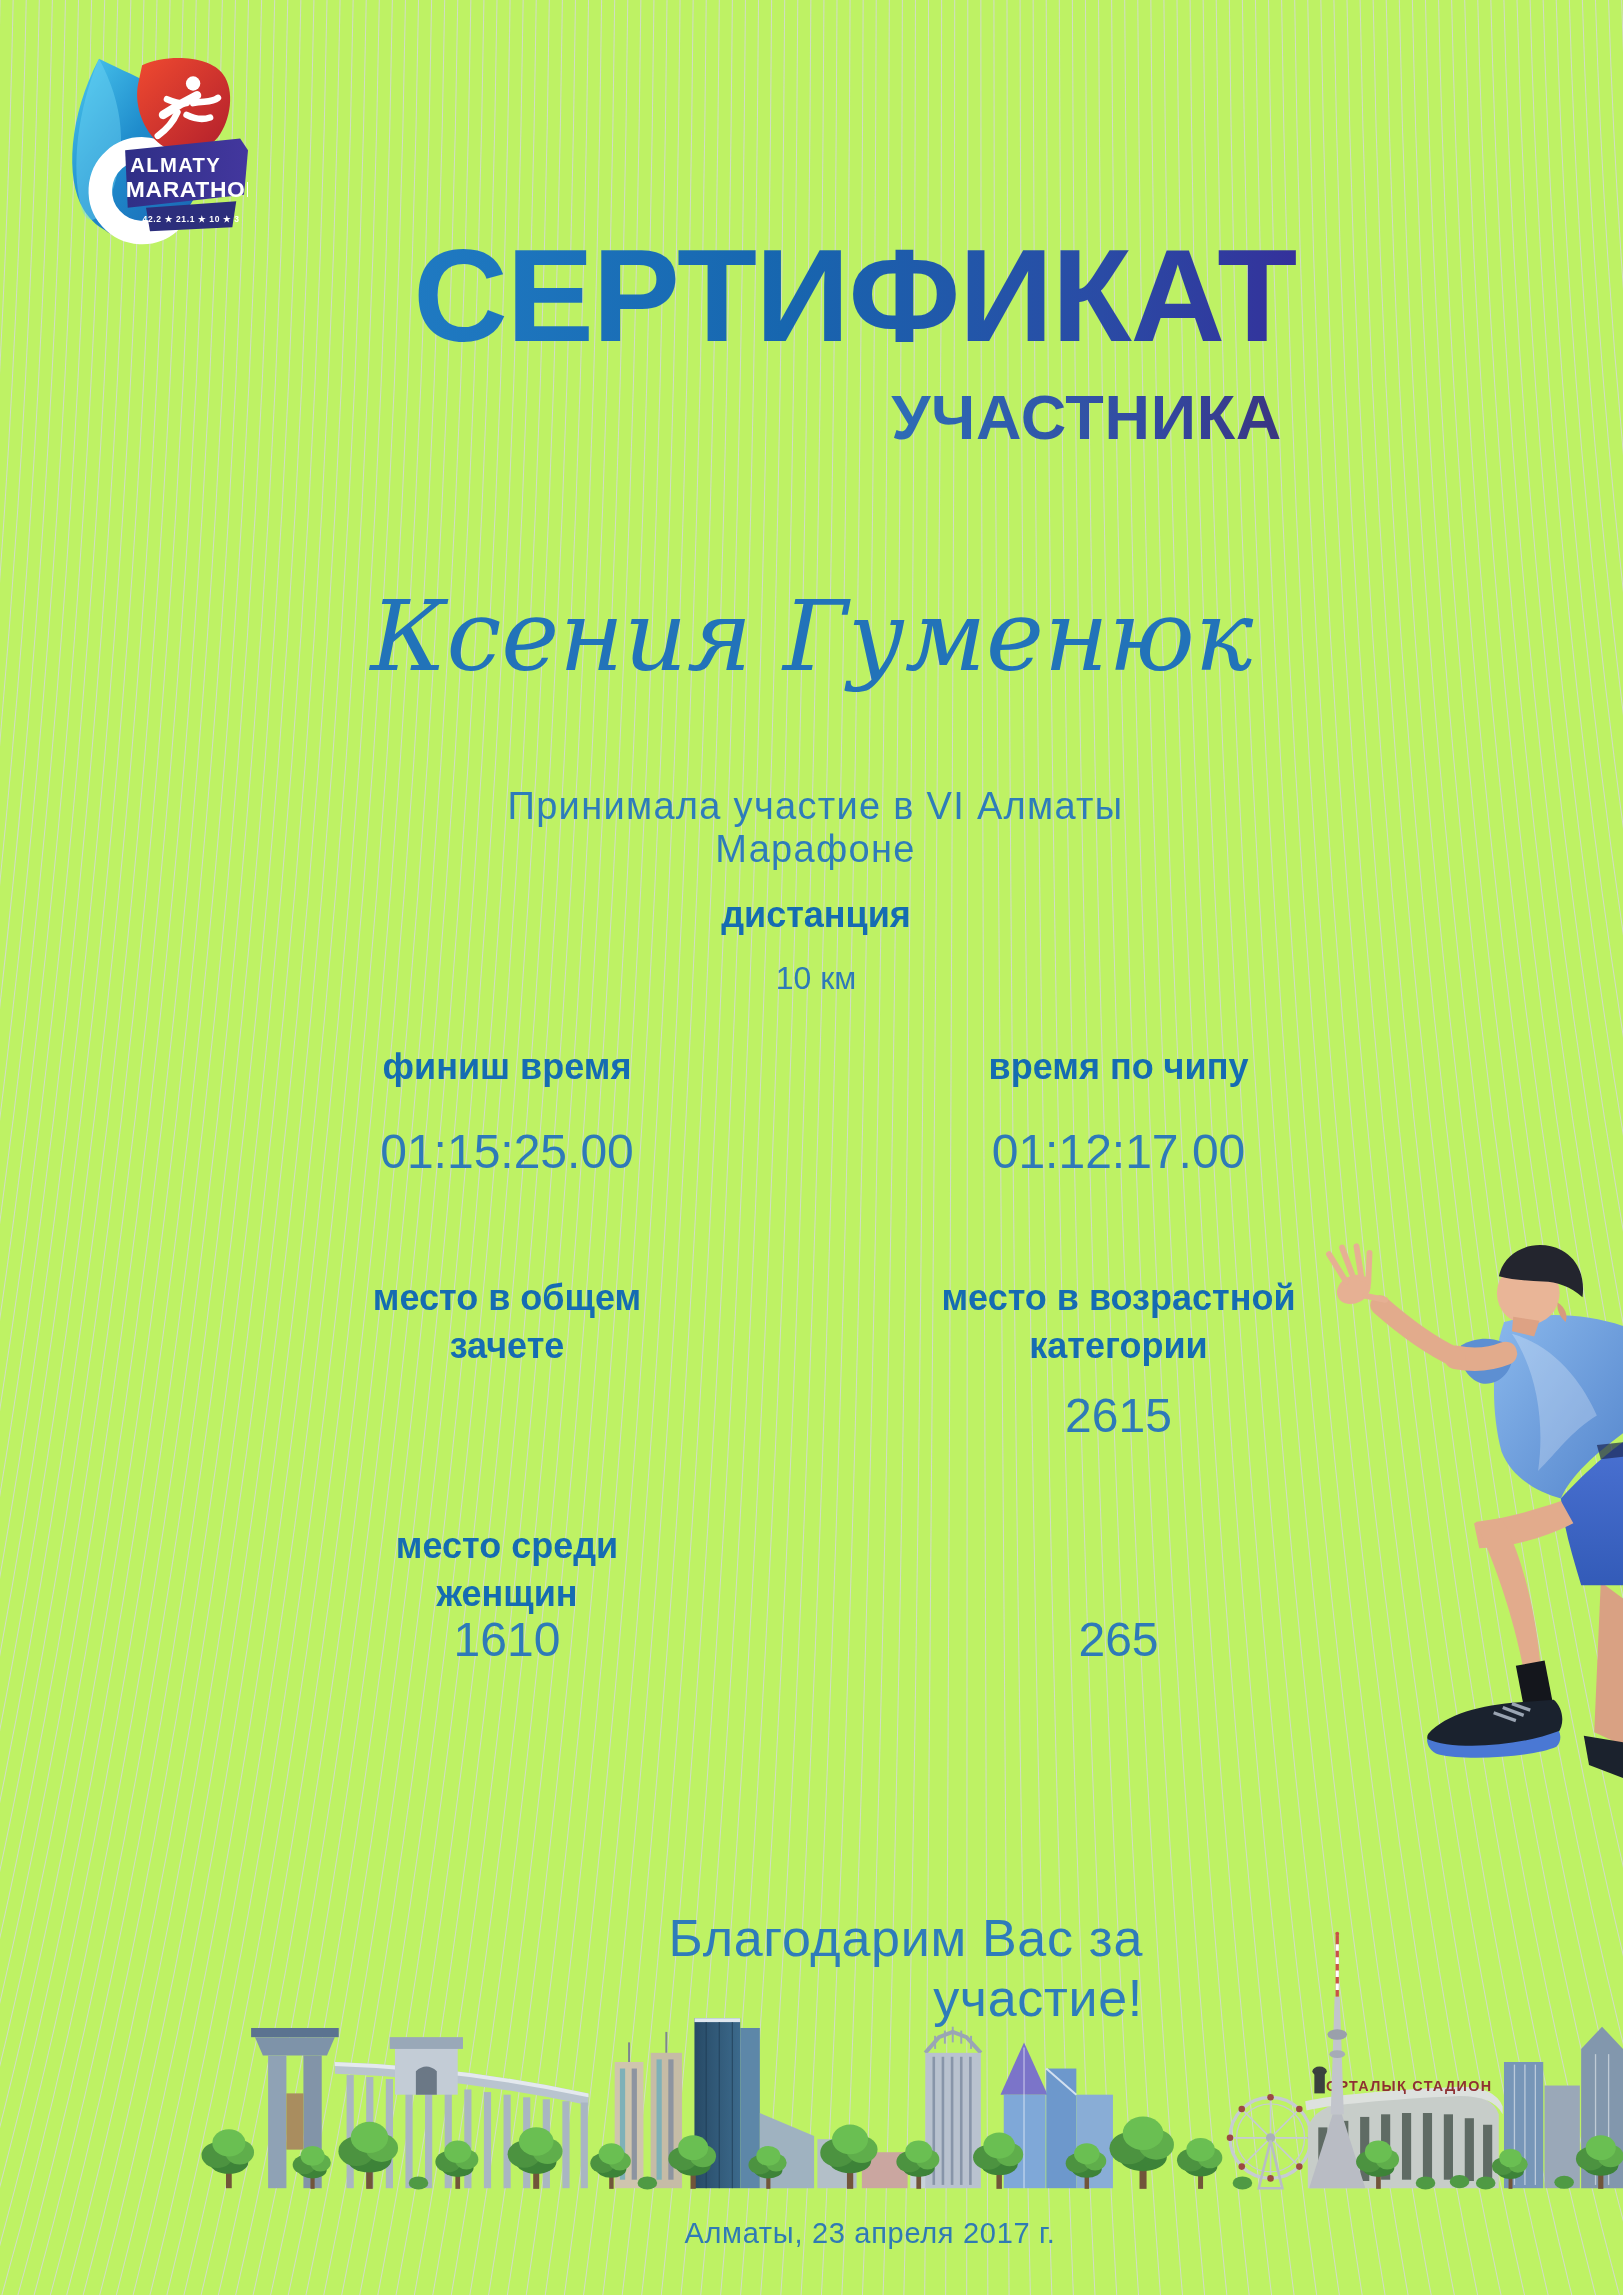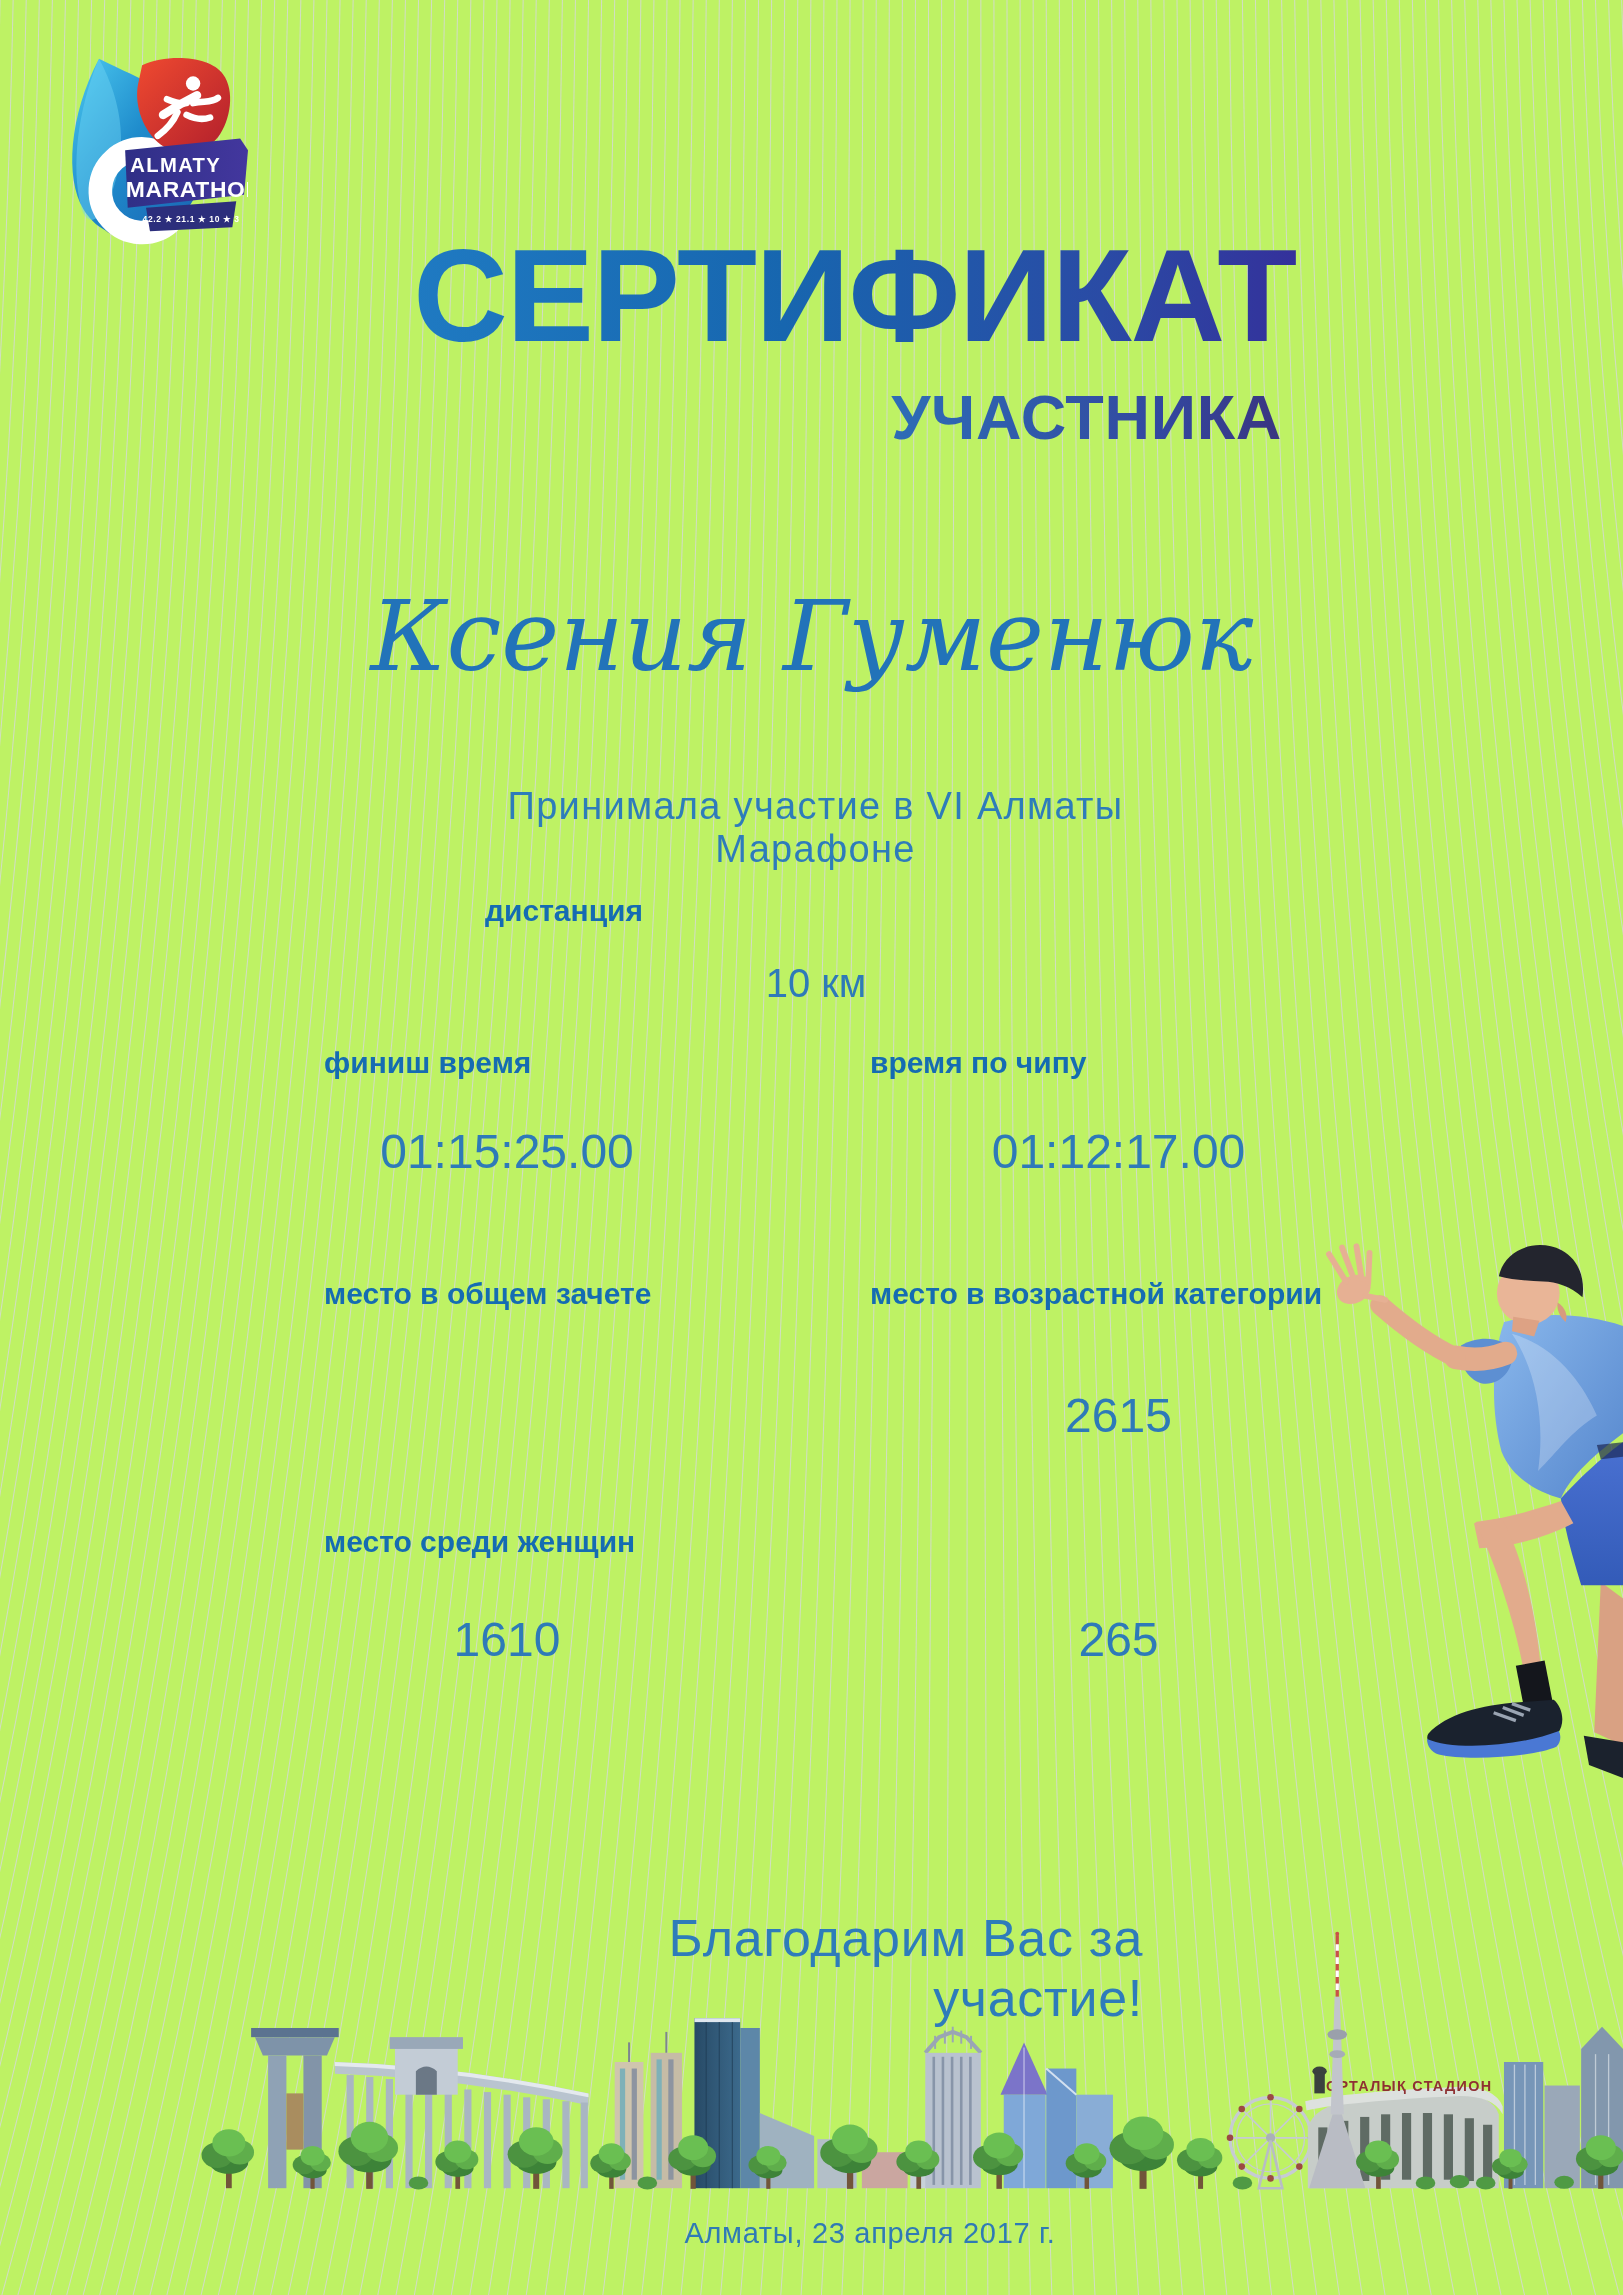--- a/index.html
+++ b/index.html
@@ -36,24 +36,24 @@
   .participant-name{
     left:158px;top:570px;width:1308px;z-index:3;text-align:center;
     font-family:"DejaVu Serif","Liberation Serif",serif;font-style:italic;
     font-size:98px;line-height:1.35;color:#2273b9;white-space:nowrap;
   }
   .participation-text{
     left:423px;top:785px;width:785px;z-index:3;text-align:center;
     font-size:38px;letter-spacing:1.3px;color:#2e7cba;
   }
   
-  .lbl{font-size:30px;font-weight:bold;color:#156cb2;line-height:1.32;z-index:3;}
+  .lbl{font-size:36px;font-weight:bold;color:#156cb2;line-height:1.32;text-align:center;z-index:3;}
   .val{font-size:48px;color:#2e7ab8;line-height:1.1;text-align:center;z-index:3;letter-spacing:0px;}
   .dist-lbl{left:485px;top:891px;width:662px;}
-  .dist-val{left:485px;top:961px;width:662px;font-size:40px;}
+  .dist-val{left:485px;top:961px;width:662px;font-size:32px;}
   .col-left{left:324px;width:366px;}
   .col-right{left:870px;width:497px;}
   .r1l{top:1043px;} .r1v{top:1126px;}
   .r2l{top:1274px;} .r2v{top:1390px;}
   .r3l{top:1522px;} .r3v{top:1614px;}
   .thanks{
     left:489px;top:1863px;width:654px;z-index:3;text-align:right;
     font-size:52px;letter-spacing:0.7px;color:#2e7cba;margin-top:45px;
   }
   .footer-date{

